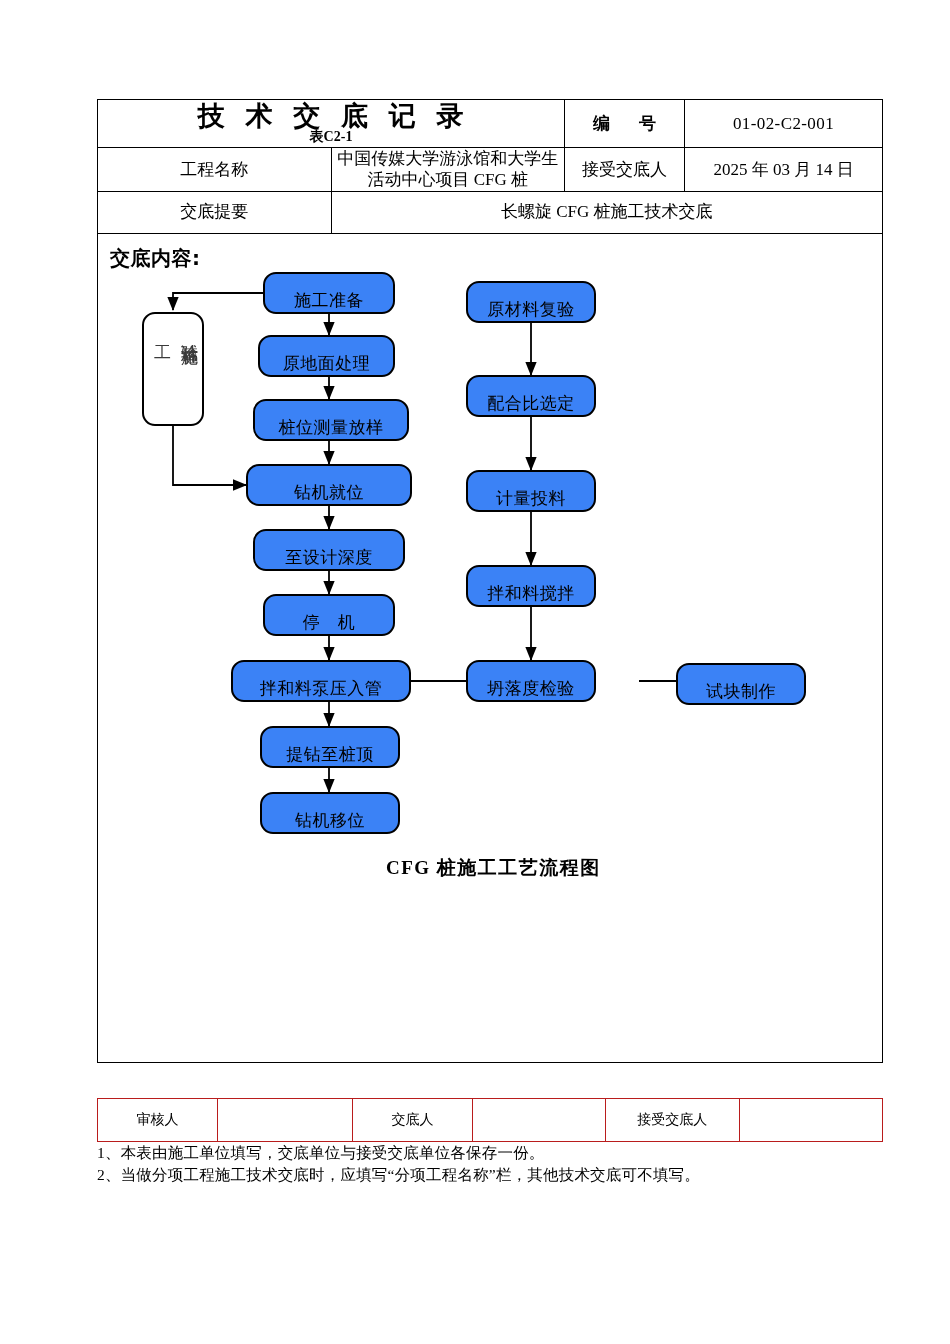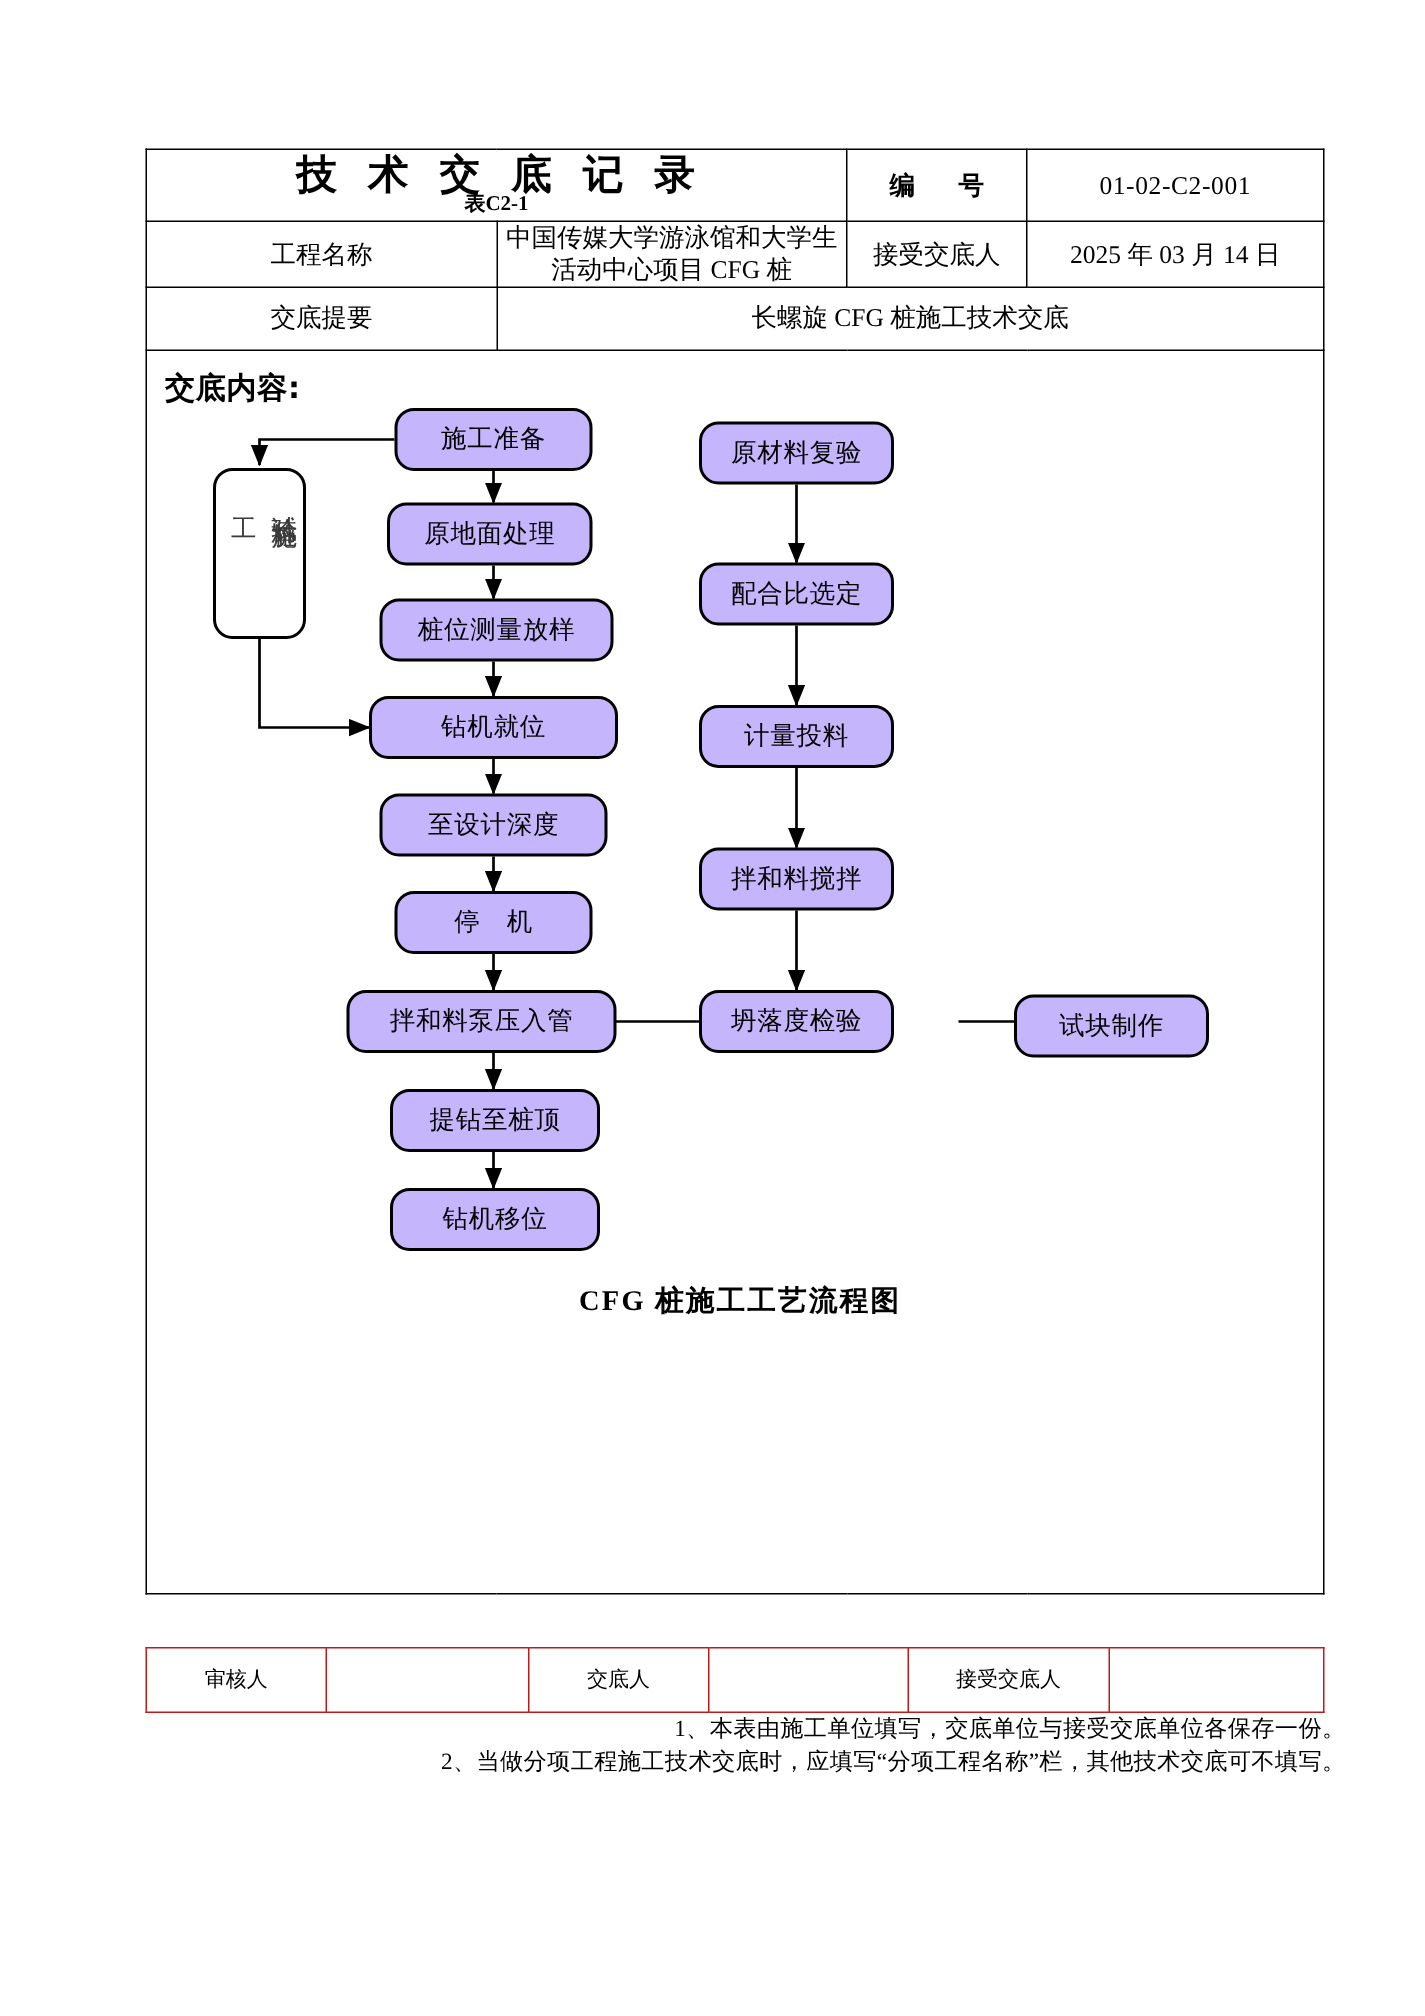--- a/index.html
+++ b/index.html
@@ -105,23 +105,23 @@
     position: absolute;
     left: 0;
     top: 0;
     width: 784px;
     height: 828px;
   }
   .fbox {
     position: absolute;
     border: 2.2px solid #000;
     border-radius: 13px;
-    background: #c4b5fd;
+    background: #3b82f6;
     display: flex;
-    align-items: center;
+    align-items: flex-end;
     justify-content: center;
     font-size: 17px;
     font-family: "Liberation Serif", "DejaVu Serif", serif;
     box-sizing: border-box;
     text-align: center;
     letter-spacing: 0.5px;
     z-index: 3;
   }
   .vbox {
     position: absolute;
@@ -185,21 +185,21 @@
   
   #notes {
     position: absolute;
     left: 97px;
     top: 1142px;
     width: 800px;
     font-size: 15.5px;
     line-height: 1.45;
     letter-spacing: 0.2px;
   }
-  #notes div { white-space: nowrap; text-align: right; }
+  #notes div { white-space: nowrap; }
 </style>
 </head>
 <body>
 
 <table id="doc-table">
   <tbody>
       <tr class="r-title">
     <td class="title-cell" colspan="2">
       <div class="main-title">技 术 交 底 记 录</div>
       <div class="sub-title">表C2-1</div>

